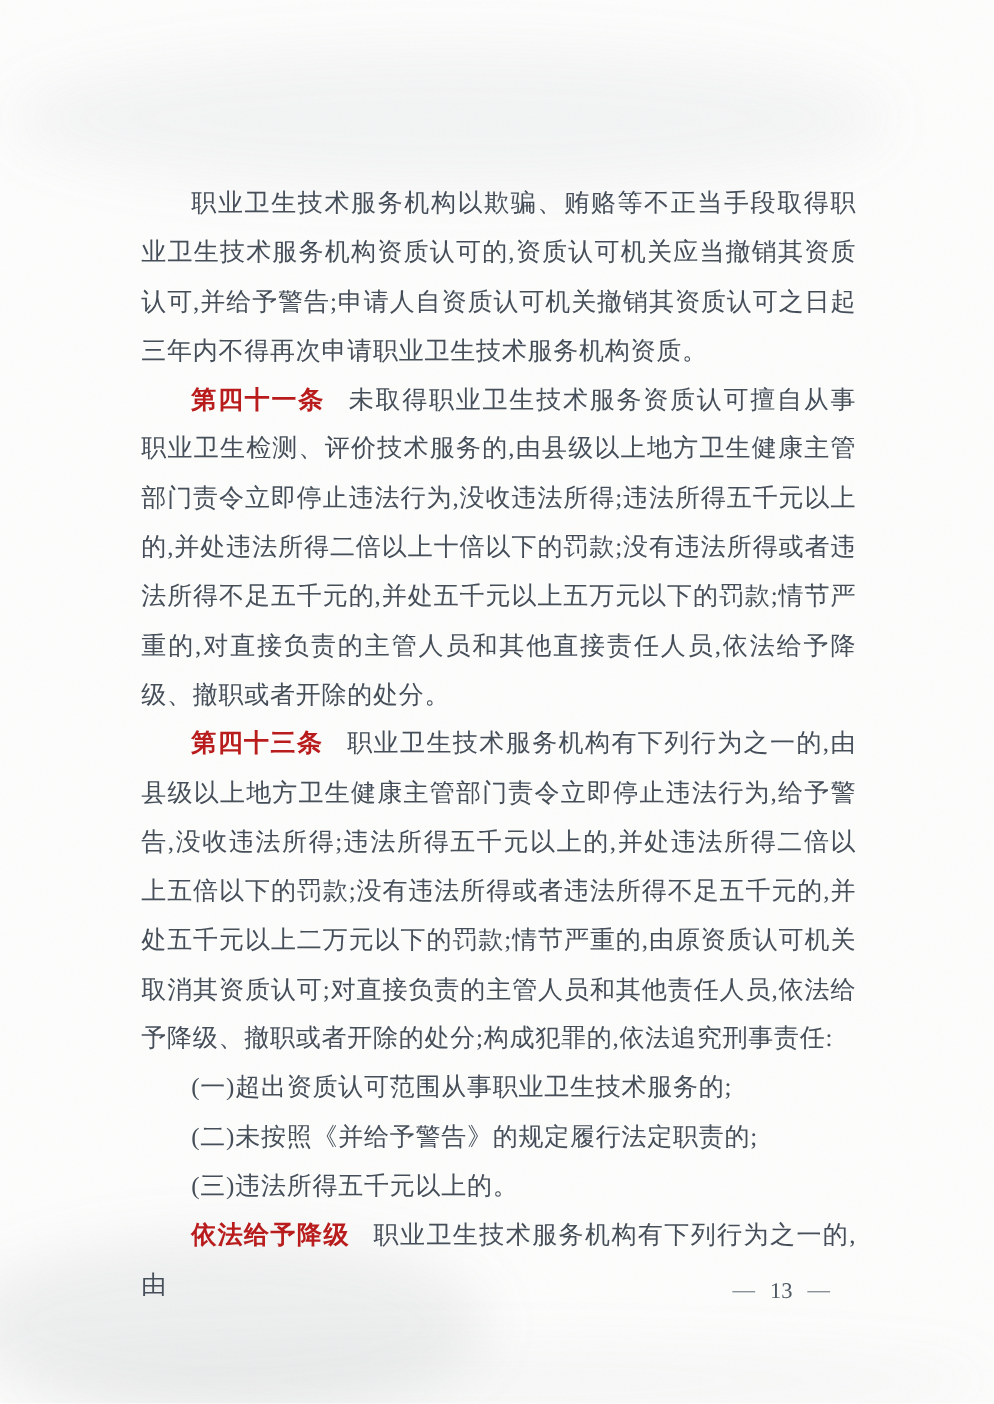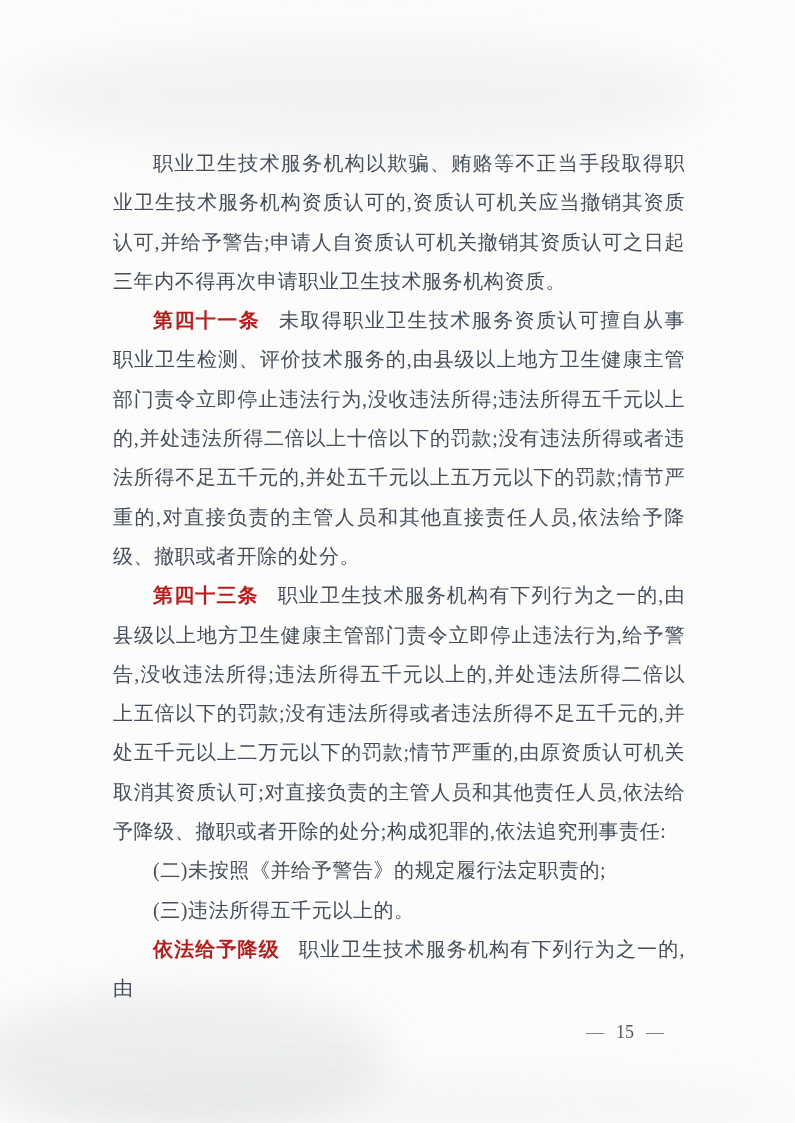--- a/index.html
+++ b/index.html
@@ -92,28 +92,29 @@
   <div class="smudge smudge-bottom-strip"></div>
 
   <div class="content">
 
     <p><span>职业卫生技术服务机构以欺骗、贿赂等不正当手段取得职业卫生技术服务机构资质认可的,资质认可机关应当撤销其资质认可,并给予警告;申请人自资质认可机关撤销其资质认可之日起三年内不得再次申请职业卫生技术服务机构资质。</span></p>
 
     <p><span class="article-no">第四十一条</span><span>未取得职业卫生技术服务资质认可擅自从事职业卫生检测、评价技术服务的,由县级以上地方卫生健康主管部门责令立即停止违法行为,没收违法所得;违法所得五千元以上的,并处违法所得二倍以上十倍以下的罚款;没有违法所得或者违法所得不足五千元的,并处五千元以上五万元以下的罚款;情节严重的,对直接负责的主管人员和其他直接责任人员,依法给予降级、撤职或者开除的处分。</span></p>
 
     <p><span class="article-no">第四十三条</span><span>职业卫生技术服务机构有下列行为之一的,由县级以上地方卫生健康主管部门责令立即停止违法行为,给予警告,没收违法所得;违法所得五千元以上的,并处违法所得二倍以上五倍以下的罚款;没有违法所得或者违法所得不足五千元的,并处五千元以上二万元以下的罚款;情节严重的,由原资质认可机关取消其资质认可;对直接负责的主管人员和其他责任人员,依法给予降级、撤职或者开除的处分;构成犯罪的,依法追究刑事责任:</span></p>
 
+    <p><span>(一)超出资质认可范围从事职业卫生技术服务的;</span></p>
 
     <p><span>(二)未按照《并给予警告》的规定履行法定职责的;</span></p>
 
     <p><span>(三)违法所得五千元以上的。</span></p>
 
     <p><span class="article-no">依法给予降级</span><span>职业卫生技术服务机构有下列行为之一的,由</span></p>
 
   </div>
 
   <div class="footer">
     <span class="dash">—</span>
-    <span class="pagenum">15</span>
+    <span class="pagenum">13</span>
     <span class="dash">—</span>
   </div>
 
 </div>
 
 </body></html>

